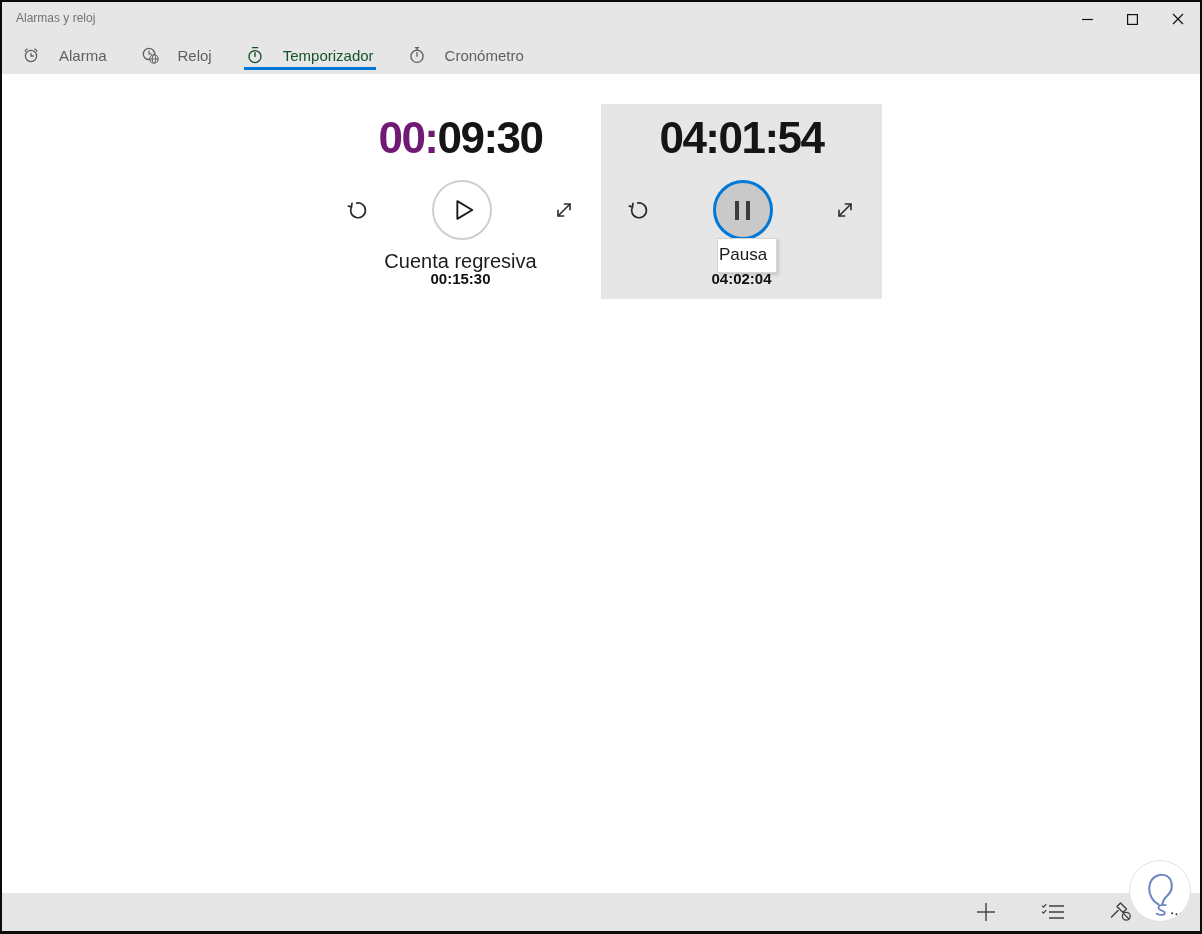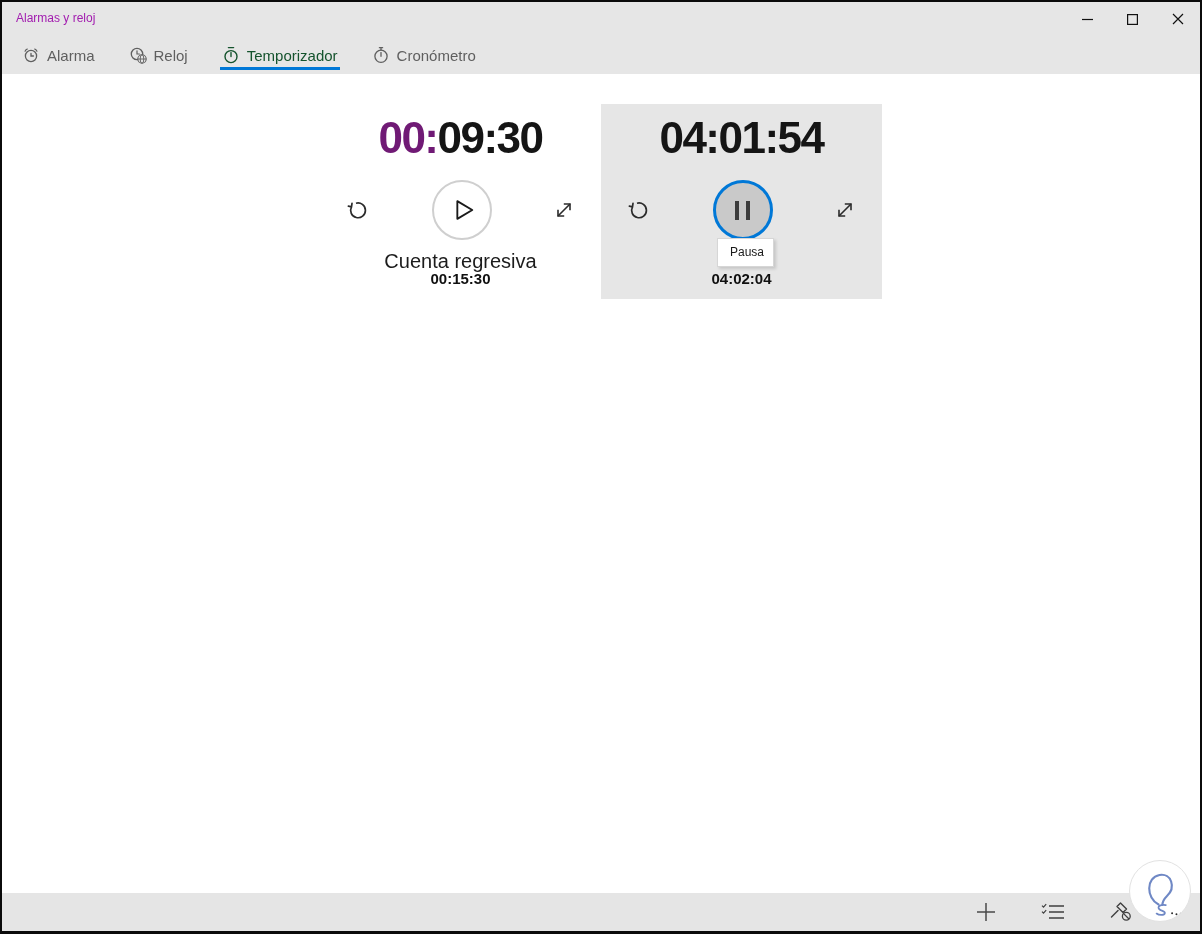--- a/index.html
+++ b/index.html
@@ -3,48 +3,48 @@
 <meta charset="utf-8">
 <style>
   html,body{margin:0;padding:0;background:#f3f3f3;}
   *{box-sizing:border-box;font-family:"Liberation Sans","DejaVu Sans",sans-serif;}
   .window{
     position:relative;width:1202px;height:934px;background:#ffffff;
     border:2px solid #0b0b0b;border-bottom-width:3px;overflow:hidden;
   }
   
   .titlebar{position:absolute;left:0;top:0;right:0;height:34px;background:#e6e6e6;}
-  .apptitle{position:absolute;left:14px;top:9px;font-size:12px;color:#a21caf;}
+  .apptitle{position:absolute;left:14px;top:9px;font-size:12px;color:#737373;}
   .win-controls{position:absolute;right:0;top:0;height:34px;display:flex;}
   .winbtn{width:45px;height:34px;border:0;background:transparent;display:flex;align-items:center;justify-content:center;padding:0;cursor:pointer;}
   .winbtn svg{display:block;}
   
   .tabbar{position:absolute;left:0;top:34px;right:0;height:38px;background:#e6e6e6;display:flex;align-items:stretch;padding-left:18px;}
-  .tab{position:relative;display:flex;align-items:center;gap:7px;margin-right:30px;color:#5f5f5f;font-size:15px;cursor:pointer;padding:0 2px;}
+  .tab{position:relative;display:flex;align-items:center;gap:19px;margin-right:30px;color:#5f5f5f;font-size:15px;cursor:pointer;padding:0 2px;}
   .tab .ticon{display:flex;align-items:center;}
   .tab.selected{color:#14532d;}
   .tab.selected::after{content:"";position:absolute;left:0;right:0;bottom:4px;height:3px;background:#0078d7;}
   
   .notice{position:absolute;left:14px;top:79px;font-size:15px;color:#e81123;white-space:nowrap;}
   .notice a{color:#0066cc;text-decoration:underline;margin-left:5px;cursor:pointer;}
   
   .cards{position:absolute;left:0;top:102px;width:100%;display:flex;justify-content:center;}
   .card{position:relative;width:281px;height:195px;background:transparent;}
   .card.selected{background:#e6e6e6;}
   .bigtime{position:absolute;left:0;right:0;top:12px;text-align:center;font-size:44px;font-weight:700;letter-spacing:-1.5px;color:#151515;line-height:1;white-space:nowrap;}
   .bigtime .dim{color:#701a75;}
   .ctrlrow{position:absolute;left:0;right:0;top:76px;height:60px;display:flex;align-items:center;justify-content:space-between;padding:0 26px;}
   .iconbtn{border:0;background:transparent;padding:0;cursor:pointer;display:flex;align-items:center;justify-content:center;color:#2b2b2b;}
   .roundbtn{width:60px;height:60px;border-radius:50%;background:#ffffff;border:2px solid #cfcfcf;display:flex;align-items:center;justify-content:center;cursor:pointer;padding:0;}
   .roundbtn.paused{background:#c9c9c9;border:3px solid #0078d7;}
   .pausebars{display:flex;gap:7px;}
   .pausebars span{display:block;width:4px;height:19px;background:#3c3c3c;}
   .tname{position:absolute;left:0;right:0;top:146px;text-align:center;font-size:20px;color:#1c1c1c;}
   .ttotal{position:absolute;left:0;right:0;top:166px;text-align:center;font-size:15px;font-weight:700;color:#101010;}
-  .tooltip{position:absolute;left:116px;top:134px;background:#ffffff;border:1px solid #d6d6d6;box-shadow:2px 2px 3px rgba(0,0,0,.14);font-size:12px;color:#1a1a1a;padding:6px 9px 7px 12px;z-index:5;white-space:nowrap;}
+  .tooltip{position:absolute;left:116px;top:134px;background:#ffffff;border:1px solid #d6d6d6;box-shadow:2px 2px 3px rgba(0,0,0,.14);font-size:17px;color:#1a1a1a;padding:6px 9px 7px 1px;z-index:5;white-space:nowrap;}
   .name-fragment{position:absolute;left:167px;top:147px;font-size:13px;color:#4a4a4a;}
   
   .bottombar{position:absolute;left:0;right:0;bottom:0;height:38px;background:#e5e5e5;}
   .bb-btn{position:absolute;top:0;width:40px;height:38px;border:0;background:transparent;display:flex;align-items:center;justify-content:center;cursor:pointer;color:#3f3f3f;padding:0;}
   
   .watermark{position:absolute;left:1127px;top:858px;width:62px;height:62px;border-radius:50%;background:#fff;border:1px solid #e2e2e2;z-index:9;display:flex;align-items:center;justify-content:center;overflow:hidden;}
 </style>
 </head>
 <body>
 

